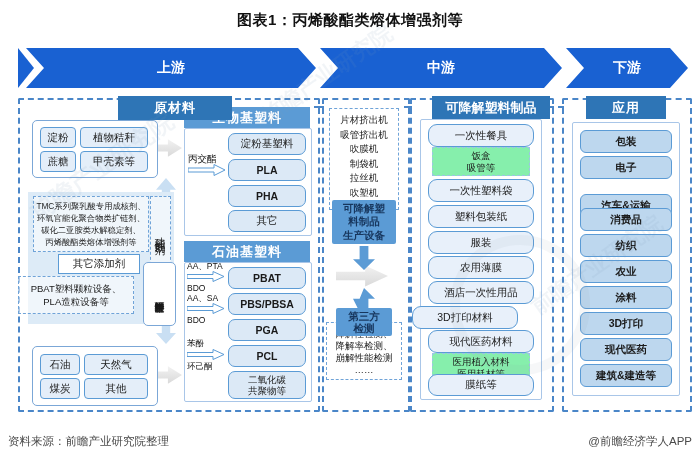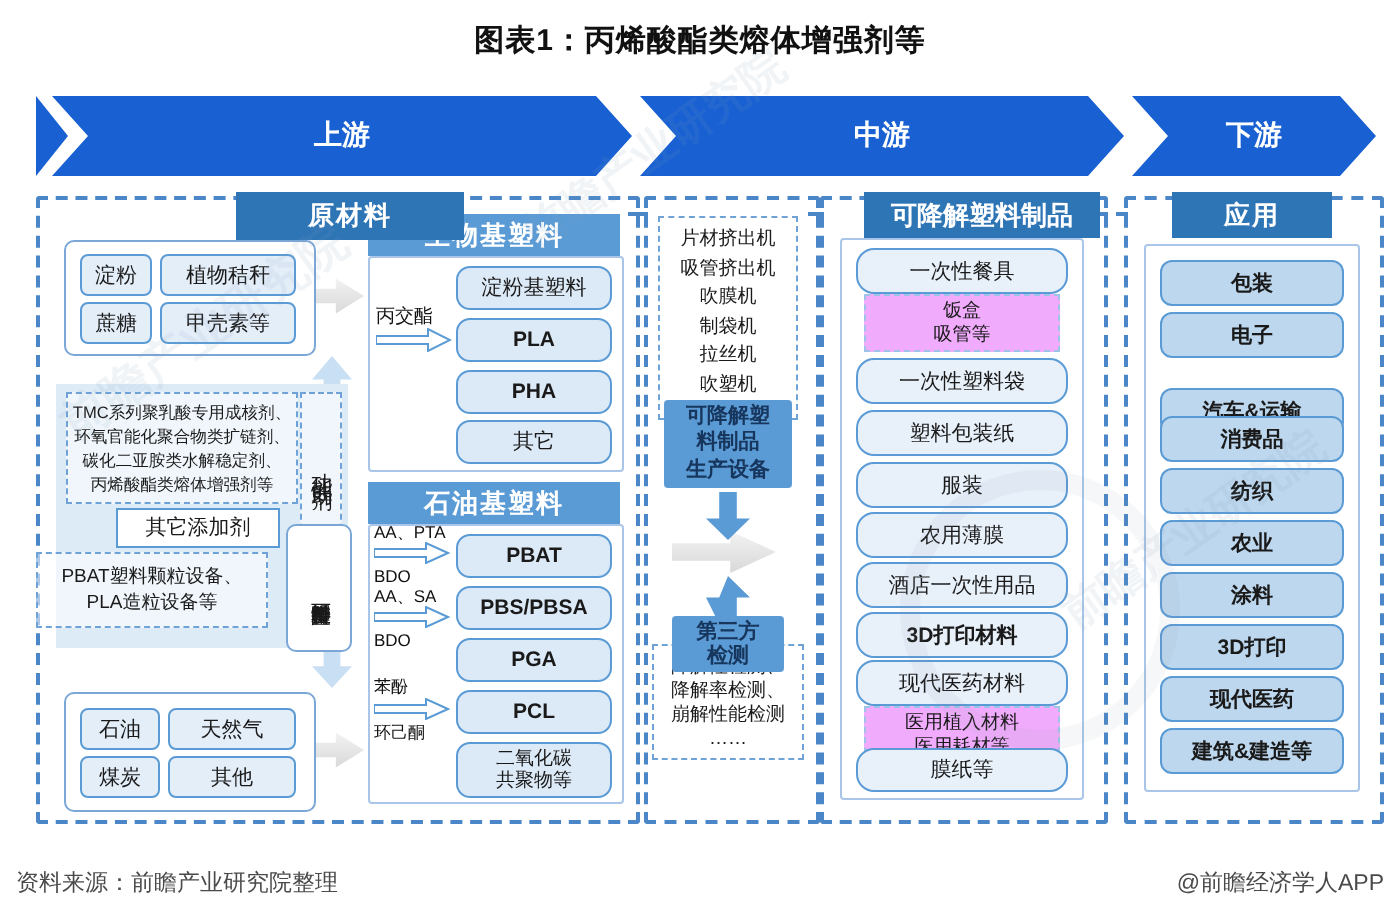--- a/index.html
+++ b/index.html
@@ -23,21 +23,21 @@
   .group-box{background:#fff;border:1.5px solid #7BA7D7;border-radius:5px;z-index:2;}
   .box-sm{background:#E4EEF9;border:1px solid #5B9BD5;border-radius:4px;font-size:10.5px;z-index:3;}
   .panel{background:#DDEBF7;z-index:1;}
   .dashed-box{border:1px dashed #6FA3D8;background:rgba(255,255,255,.55);z-index:2;}
   .plain-box{background:#fff;border:1px solid #5B9BD5;font-size:10.5px;z-index:3;}
   .vlabel{writing-mode:vertical-rl;text-orientation:upright;letter-spacing:2px;line-height:14px;}
   .inner{background:#fff;border:1px solid #A9C6E8;border-radius:2px;z-index:1;}
   .item{background:#DCE9F6;border:1px solid #5B9BD5;border-radius:7px;font-size:10.5px;z-index:3;}
   .pill{background:#E8F0FA;border:1px solid #5B9BD5;border-radius:9px;font-size:10.5px;z-index:3;}
   .app-item{background:#BDD7EE;border:1px solid #5B9BD5;border-radius:6px;font-size:10.5px;font-weight:bold;z-index:3;}
-  .subdash{border:1px dashed #9DC3E6;background:#f0abfc;font-size:9.5px;line-height:12px;z-index:3;}
+  .subdash{border:1px dashed #9DC3E6;background:#86efac;font-size:9.5px;line-height:12px;z-index:3;}
   .route-lbl{font-size:8.5px;line-height:10px;color:#111;z-index:3;white-space:nowrap;}
   
   .arr-gray{background:linear-gradient(180deg,#f4f4f4,#d7d7d7);
             clip-path:polygon(0 32%,56% 32%,56% 6%,100% 50%,56% 94%,56% 68%,0 68%);z-index:0;}
   .arr-up-lt{background:#C9DFF3;clip-path:polygon(50% 0,100% 42%,71% 42%,71% 100%,29% 100%,29% 42%,0 42%);z-index:0;}
   .arr-dn-lt{background:#C9DFF3;clip-path:polygon(50% 100%,100% 58%,71% 58%,71% 0,29% 0,29% 58%,0 58%);z-index:0;}
   .arr-dn-bl{background:#5B9BD5;clip-path:polygon(50% 100%,100% 55%,70% 55%,70% 0,30% 0,30% 55%,0 55%);z-index:2;}
   .arr-up-bl{background:#5B9BD5;clip-path:polygon(50% 0,100% 45%,70% 45%,70% 100%,30% 100%,0 45%,30% 45%);z-index:2;}
   .equip-box{background:#5B9BD5;color:#17365D;font-weight:bold;font-size:10.5px;line-height:13.5px;z-index:3;border-radius:2px;}
   .dash-link{border-top:2px dashed #4A86C8;z-index:0;}
@@ -175,21 +175,21 @@
   <div class="abs pill ctr" style="left:428px;top:124px;width:104px;height:21px;">一次性餐具</div>
   <div class="abs subdash ctr" style="left:432px;top:147px;width:96px;height:27px;flex-direction:column;">
     <div>饭盒</div>
     <div>吸管等</div>
   </div>
   <div class="abs pill ctr" style="left:428px;top:179px;width:104px;height:21px;">一次性塑料袋</div>
   <div class="abs pill ctr" style="left:428px;top:205px;width:104px;height:21px;">塑料包装纸</div>
   <div class="abs pill ctr" style="left:428px;top:231px;width:104px;height:21px;">服装</div>
   <div class="abs pill ctr" style="left:428px;top:256px;width:104px;height:21px;">农用薄膜</div>
   <div class="abs pill ctr" style="left:428px;top:281px;width:104px;height:21px;">酒店一次性用品</div>
-  <div class="abs pill ctr" style="left:428px;top:306px;width:104px;height:21px;font-weight:bold;">3D打印材料</div>
+  <div class="abs pill ctr" style="left:412px;top:306px;width:104px;height:21px;font-weight:normal;">3D打印材料</div>
   <div class="abs pill ctr" style="left:428px;top:330px;width:104px;height:21px;">现代医药材料</div>
   <div class="abs subdash ctr" style="left:432px;top:353px;width:96px;height:27px;flex-direction:column;">
     <div>医用植入材料</div>
     <div>医用耗材等</div>
   </div>
   <div class="abs pill ctr" style="left:428px;top:374px;width:104px;height:20px;">膜纸等</div>
 
   <div class="abs sect" style="left:562px;top:98px;width:126px;height:310px;"></div>
   <div class="abs hdr ctr" style="left:586px;top:96px;width:80px;height:23px;">应用</div>
   <div class="abs inner" style="left:572px;top:122px;width:106px;height:272px;"></div>

